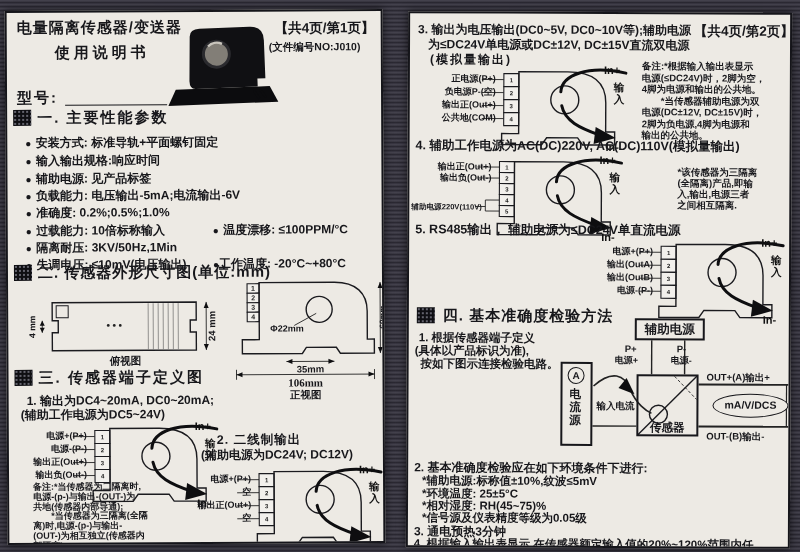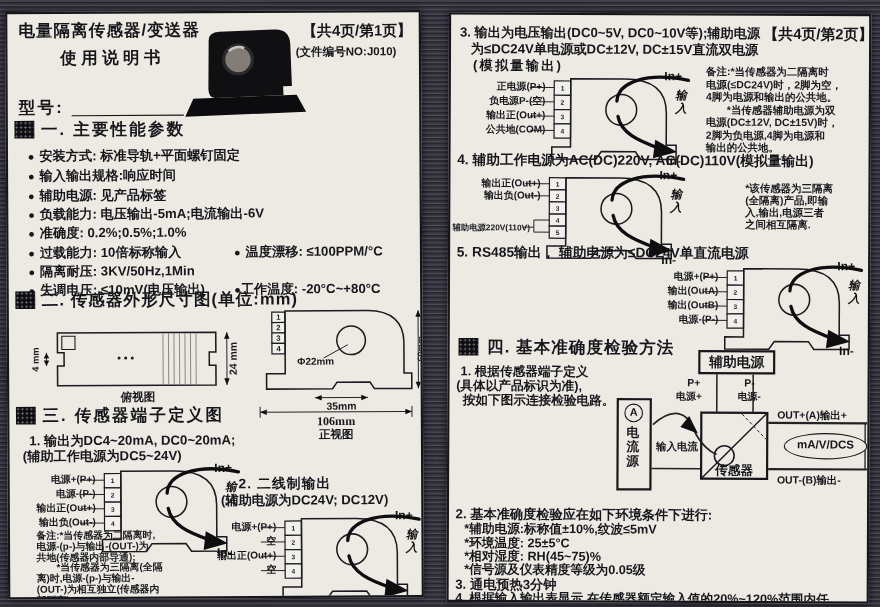--- a/index.html
+++ b/index.html
@@ -22,21 +22,21 @@
   .note{position:absolute;font-weight:bold;color:#1a1a1e;}
   .note div{white-space:nowrap;}
   .n9{font-size:9px;line-height:9.8px;}
   .n95{font-size:9.5px;line-height:11px;}
   .n10{font-size:9.5px;line-height:11.5px;}
   
   .wd{position:absolute;width:210px;height:100px;}
   .wd .lbl{position:absolute;left:0;width:76px;text-align:right;font-size:9px;font-weight:bold;color:#17171b;line-height:11px;white-space:nowrap;}
   .wd .lbl.small{font-size:7.6px;width:68px;}
   .wd .inplus{position:absolute;left:184px;top:0px;font-size:11px;font-weight:bold;color:#111;}
-  .wd .inp{position:absolute;left:194px;top:17px;width:13px;font-size:10.5px;font-weight:bold;line-height:12px;white-space:normal;color:#111;font-style:italic;}
+  .wd .inp{position:absolute;left:194px;top:17px;width:13px;font-size:10.5px;font-weight:bold;line-height:12px;white-space:normal;color:#111;}
   .wd .inminus{position:absolute;left:186px;top:77px;font-size:11px;font-weight:bold;color:#111;}
   svg .o{fill:none;stroke:#1b1b1f;stroke-width:1.4;}
   svg .cell{fill:#f2f0ec;stroke:#1b1b1f;stroke-width:1.1;}
   svg .flow{fill:none;stroke:#0e0e10;stroke-width:3;stroke-linecap:round;}
   svg .ah{fill:#0e0e10;}
   svg .pin{font-size:6px;font-weight:bold;fill:#222;font-family:"Liberation Sans",sans-serif;}
   svg .thin{stroke:#222;stroke-width:0.9;}
   svg .dim{stroke:#222;stroke-width:0.9;fill:none;}
   svg .dtx{font-size:8.5px;font-weight:bold;fill:#17171b;font-family:"Liberation Sans",sans-serif;}
   svg .cap{font-size:10.5px;font-weight:bold;fill:#17171b;font-family:"Liberation Sans",sans-serif;}
@@ -260,21 +260,21 @@
       <div class="lbl" style="top:10px">正电源(P+)</div>
       <div class="lbl" style="top:23px">负电源P-(空)</div>
       <div class="lbl" style="top:36px">输出正(Out+)</div>
       <div class="lbl" style="top:49px">公共地(COM)</div>
       <div class="inplus">In+</div>
       <div class="inp">输入</div>
       <div class="inminus">In-</div>
     </div>
 
     <div class="note n10" style="left:232px;top:46px">
-      <div>备注:*当传感器为二隔离时</div>
+      <div>备注:*根据输入输出表显示</div>
       <div>电源(≤DC24V)时，2脚为空，</div>
       <div>4脚为电源和输出的公共地。</div>
       <div>　　*当传感器辅助电源为双</div>
       <div>电源(DC±12V, DC±15V)时，</div>
       <div>2脚为负电源,4脚为电源和</div>
       <div>输出的公共地。</div>
     </div>
 
     <div class="t" style="left:6px;top:124px;font-size:12.5px;font-weight:bold">4. 辅助工作电源为AC(DC)220V, AC(DC)110V(模拟量输出)</div>
 

